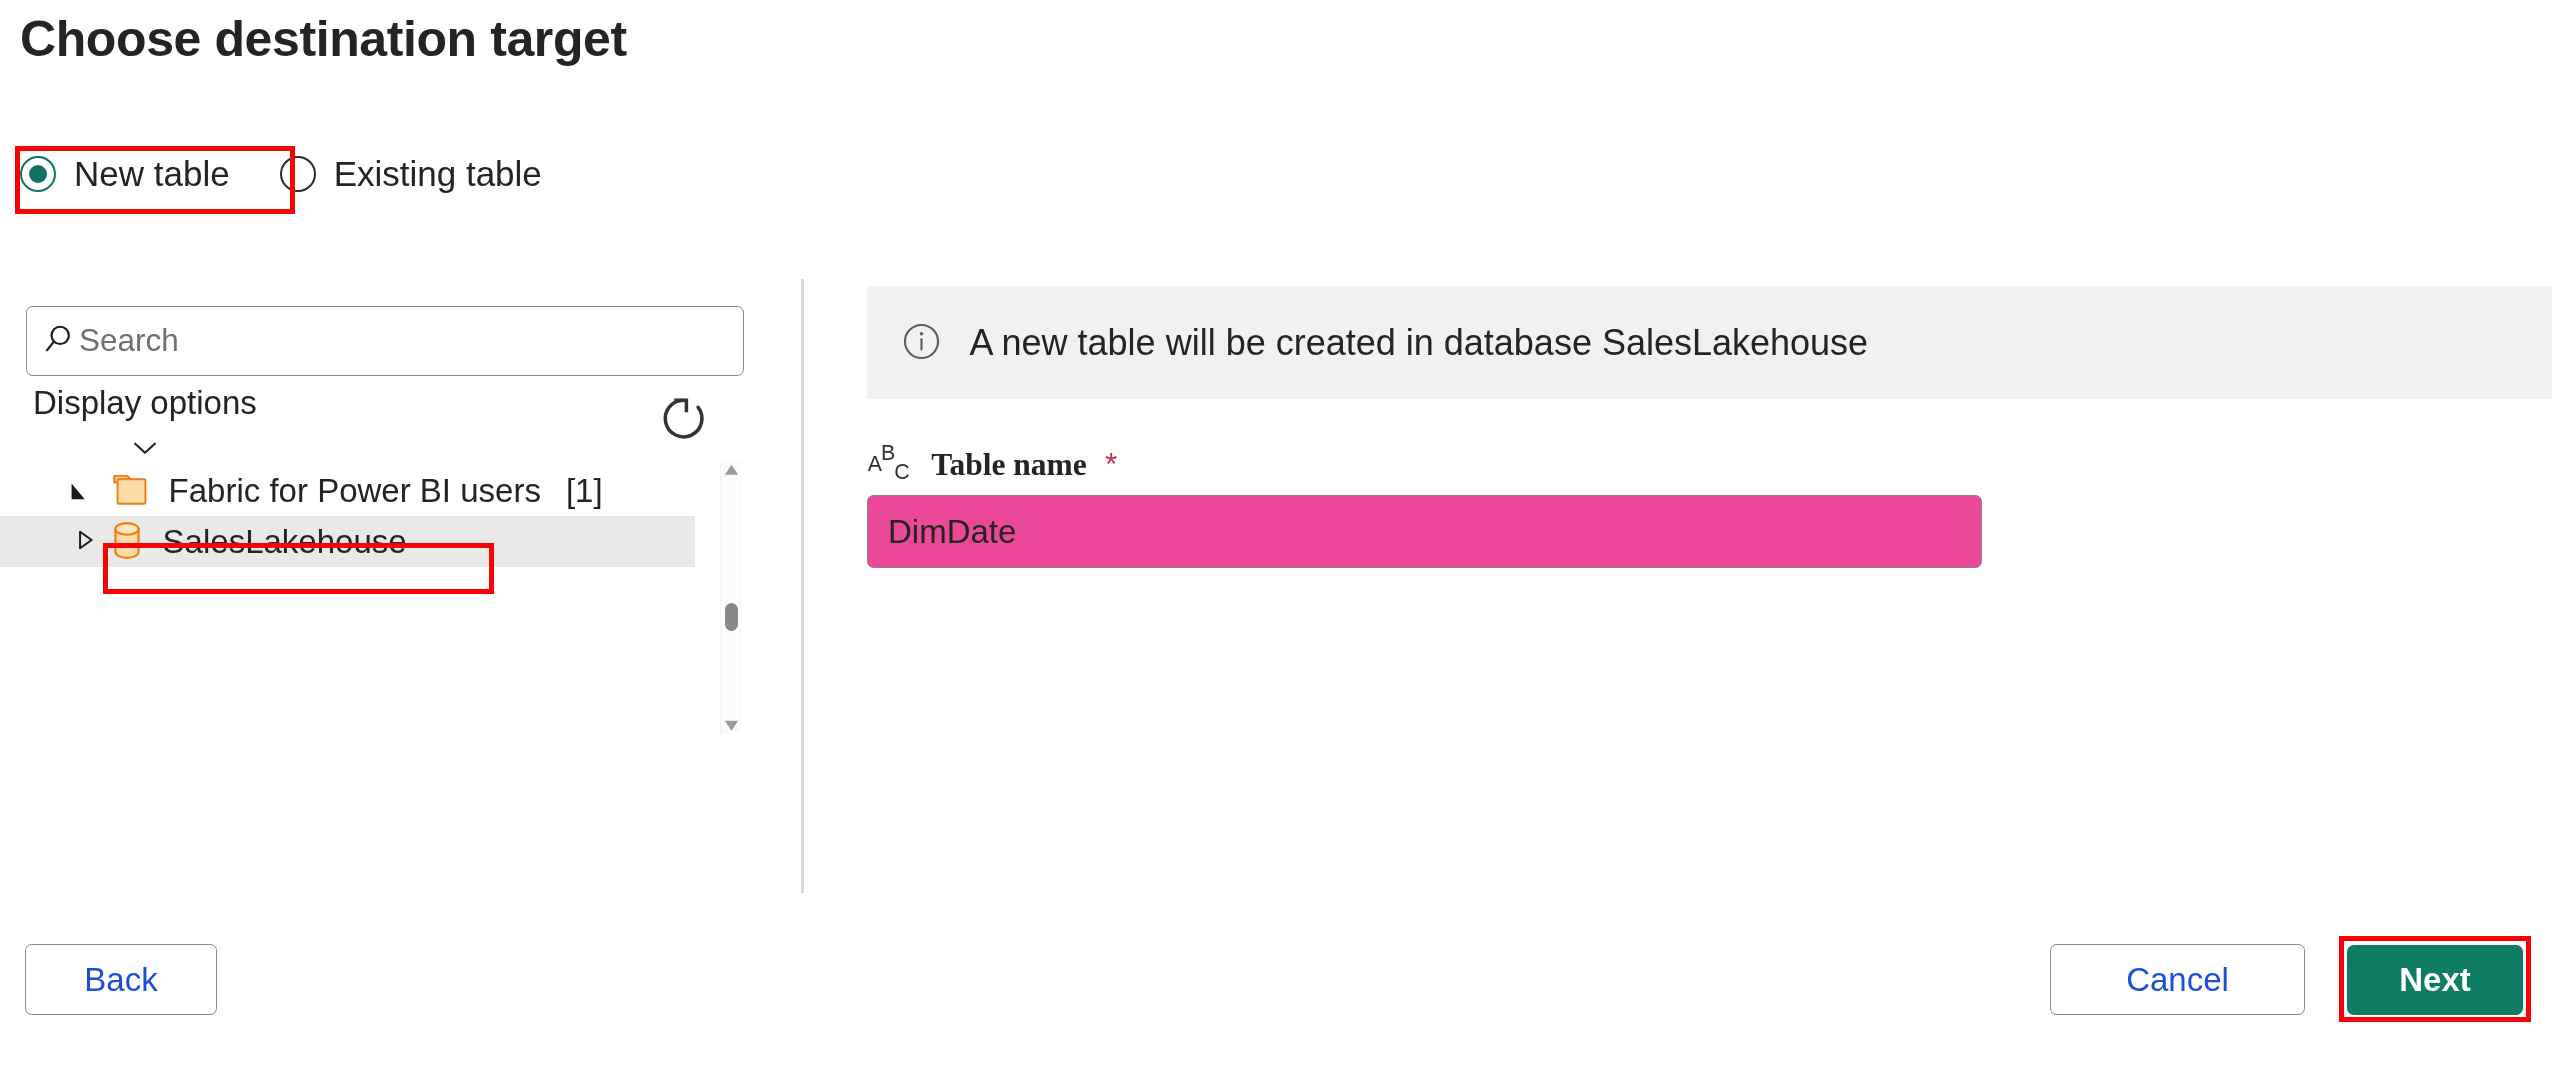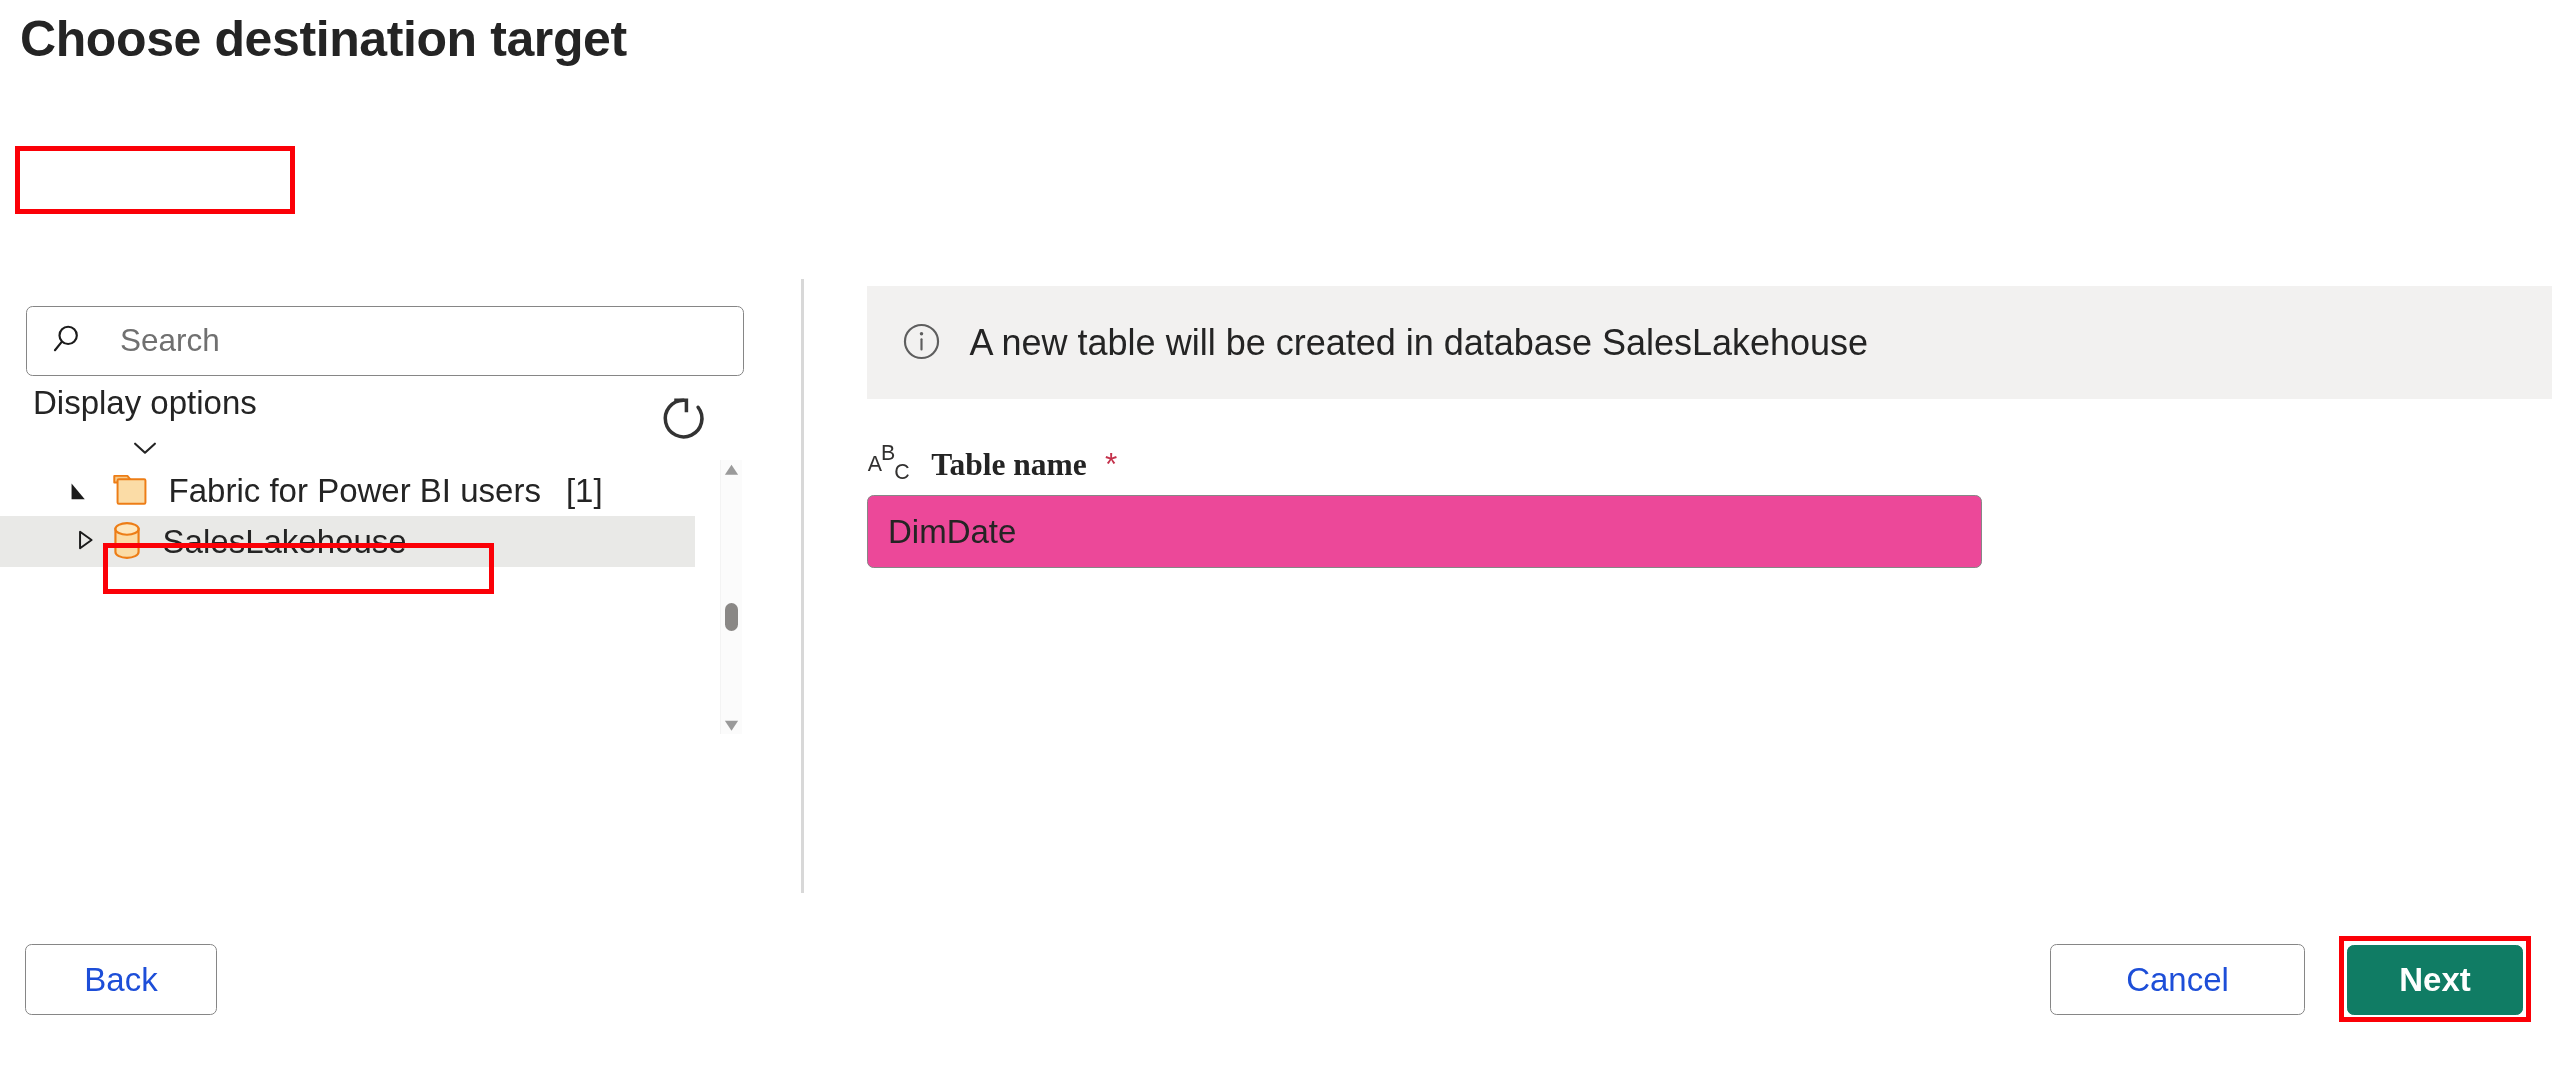--- a/index.html
+++ b/index.html
@@ -94,22 +94,22 @@
     position: absolute;
     left: 26px;
     top: 31.5px;
     width: 718px;
     height: 70px;
     border: 1.7px solid #868686;
     border-radius: 6.6px;
     background: #fff;
     display: flex;
     align-items: center;
-    padding-left: 23px;
-    gap: 37px;
+    padding-left: 15px;
+    gap: 4px;
   }
   .search-icon { flex: 0 0 auto; display: block; }
   .search-input {
     border: none;
     outline: none;
     font-family: "Liberation Sans", sans-serif;
     font-size: 31.5px;
     color: #605e5c;
     background: transparent;
     width: 581px;
@@ -302,20 +302,35 @@
   #btn-cancel { left: 2050px; top: 944px; width: 255px; height: 71px; }
   #btn-next   { left: 2347px; top: 945px; width: 176px; height: 70px; }
 </style>
 </head>
 <body>
 
 <div id="root">
 
   <div class="page-title">Choose destination target</div>
 
+  <div class="radio-row">
+
+    <div class="radio-option">
+      <span class="radio-circle">
+        <span class="radio-dot"></span>
+      </span>
+      <span class="radio-label">New table</span>
+    </div>
+
+    <div class="radio-option">
+      <span class="radio-circle unchecked"></span>
+      <span class="radio-label">Existing table</span>
+    </div>
+
+  </div>
 
   <div class="left-pane">
 
     <div class="search-box">
       <span class="search-icon">
         <svg width="33" height="33" viewBox="0 0 40 40">
           <circle cx="22" cy="15" r="10.5" fill="none" stroke="#1b1b1b" stroke-width="2.6"></circle>
           <line x1="14.2" y1="22.8" x2="6" y2="33" stroke="#1b1b1b" stroke-width="2.6" stroke-linecap="round"></line>
         </svg>
       </span>

